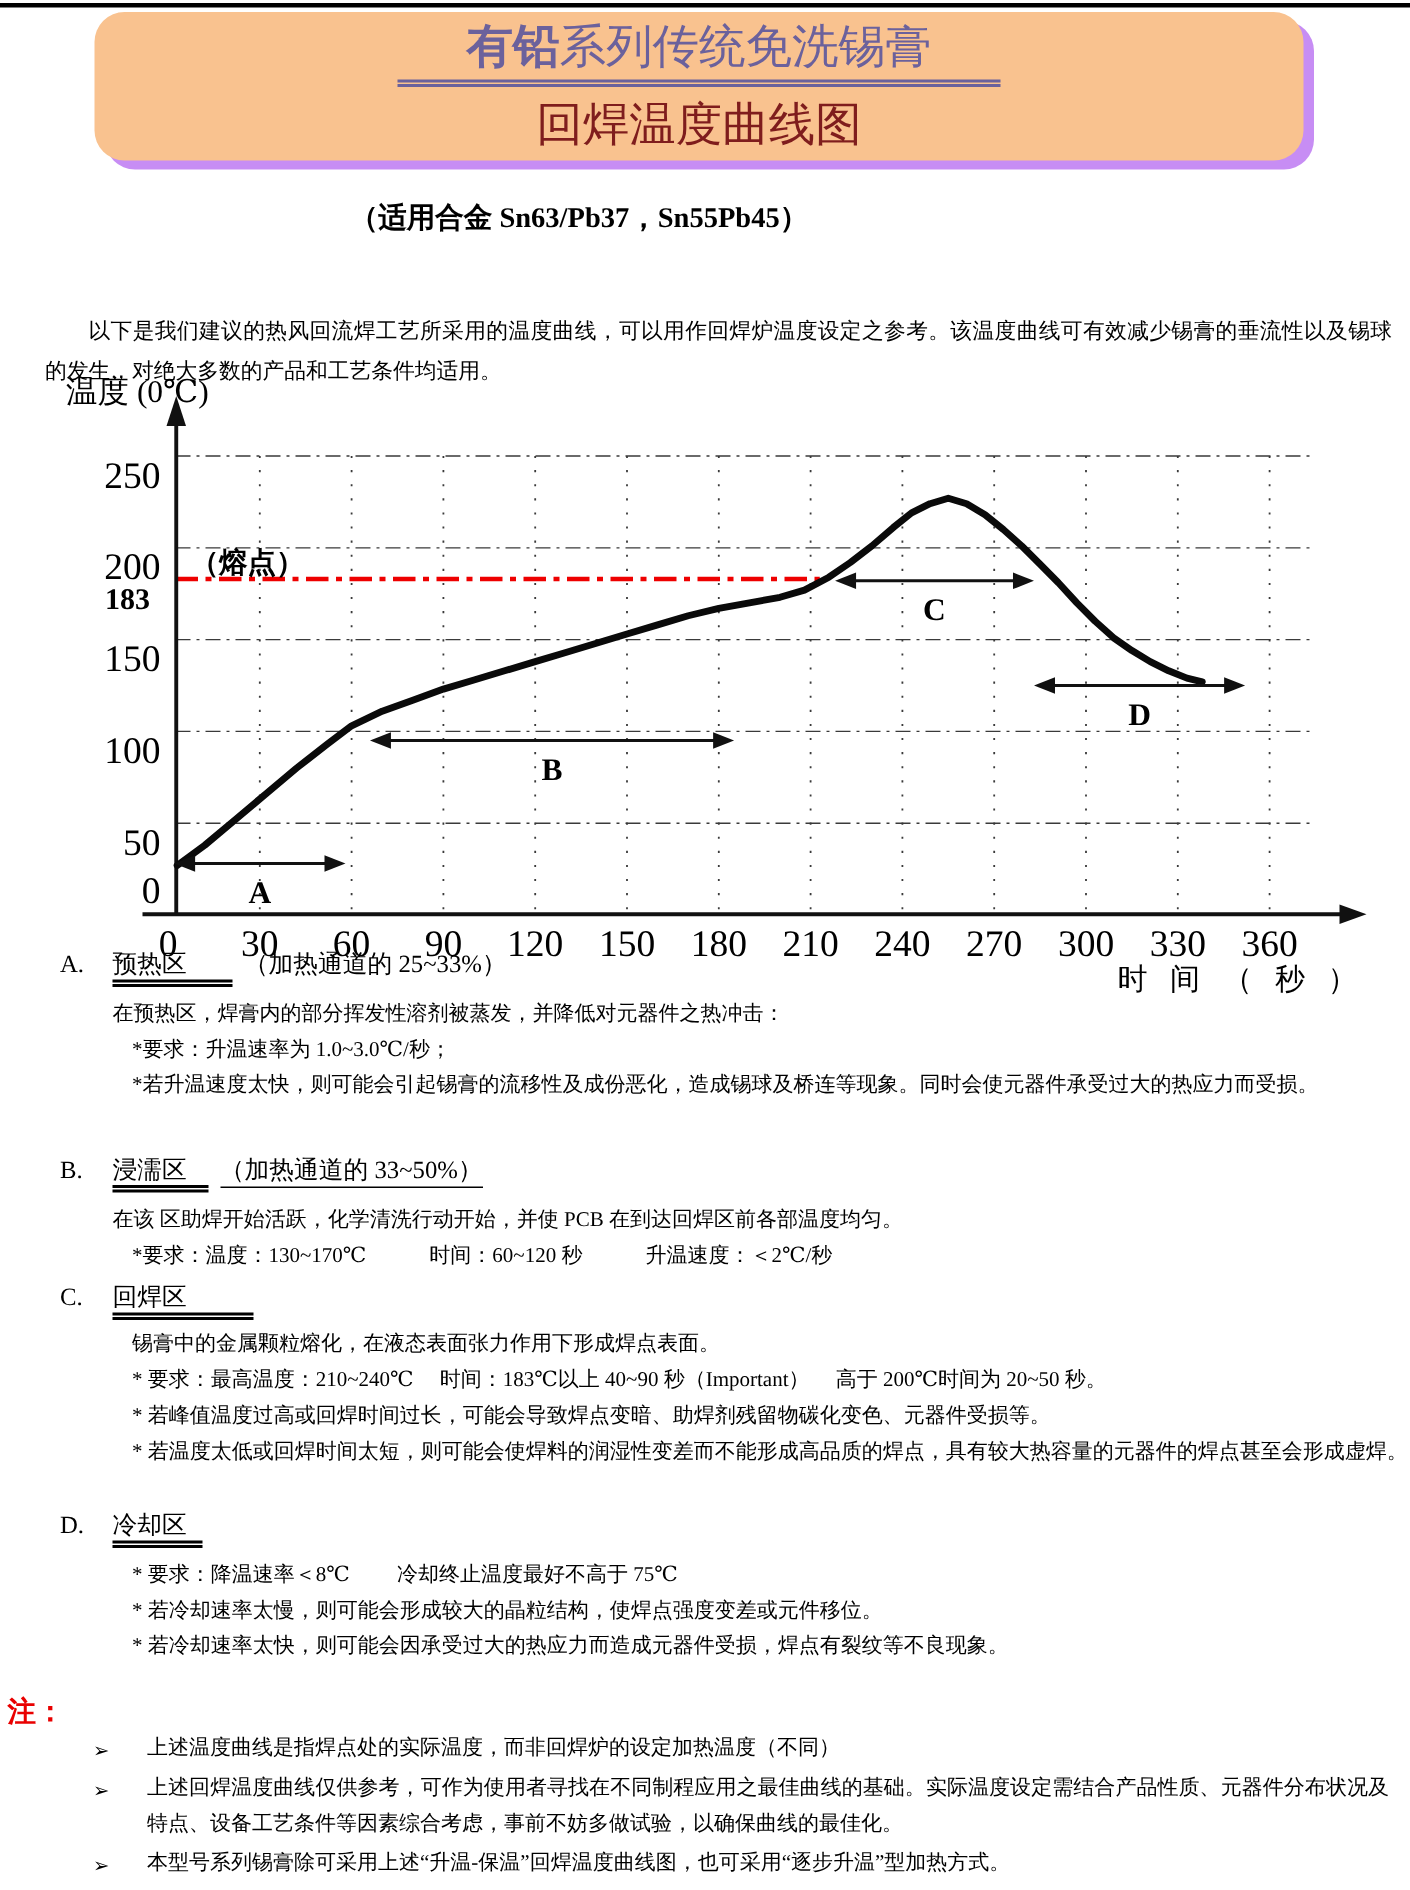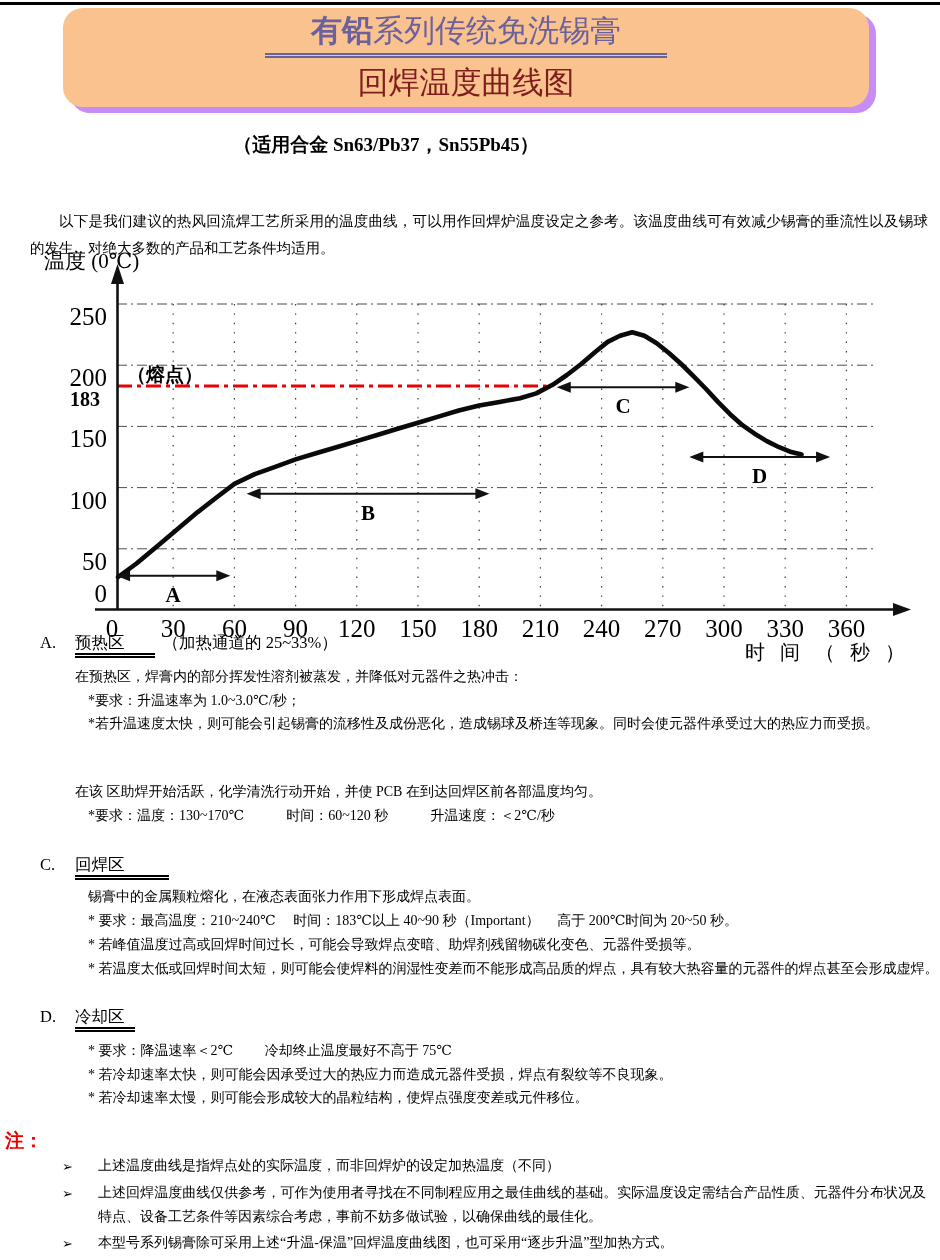--- a/index.html
+++ b/index.html
@@ -132,40 +132,41 @@
 
   <div class="section" id="sec-0">
       <div class="sec-head"><span class="letter">A.</span><span class="u2" style="padding-right: 30px;">预热区</span><span style="margin-left: 8px;">（加热通道的 25~33%）</span></div>
       <div class="sec-body">
         <div class="ind1">在预热区，焊膏内的部分挥发性溶剂被蒸发，并降低对元器件之热冲击：</div>
         <div class="ind2">*要求：升温速率为 1.0~3.0℃/秒；</div>
         <div class="ind2">*若升温速度太快，则可能会引起锡膏的流移性及成份恶化，造成锡球及桥连等现象。同时会使元器件承受过大的热应力而受损。</div>
       </div>
     </div>
   <div class="section" id="sec-1">
+      <div class="sec-head"><span class="letter">B.</span><span class="u2" style="padding-right: 14px;">浸濡区</span><span class="u1" style="margin-left: 8px;">（加热通道的 33~50%）</span></div>
       <div class="sec-body">
         <div class="ind1">在该 区助焊开始活跃，化学清洗行动开始，并使 PCB 在到达回焊区前各部温度均匀。</div>
         <div class="ind2">*要求：温度：130~170℃　　　时间：60~120 秒　　　升温速度：＜2℃/秒</div>
       </div>
     </div>
   <div class="section" id="sec-2">
       <div class="sec-head"><span class="letter">C.</span><span class="u2" style="padding-right: 44px;">回焊区</span></div>
       <div class="sec-body">
         <div class="ind2">锡膏中的金属颗粒熔化，在液态表面张力作用下形成焊点表面。</div>
         <div class="ind2">* 要求：最高温度：210~240℃　 时间：183℃以上 40~90 秒（Important）　 高于 200℃时间为 20~50 秒。</div>
         <div class="ind2">* 若峰值温度过高或回焊时间过长，可能会导致焊点变暗、助焊剂残留物碳化变色、元器件受损等。</div>
         <div class="ind2">* 若温度太低或回焊时间太短，则可能会使焊料的润湿性变差而不能形成高品质的焊点，具有较大热容量的元器件的焊点甚至会形成虚焊。</div>
       </div>
     </div>
   <div class="section" id="sec-3">
       <div class="sec-head"><span class="letter">D.</span><span class="u2" style="padding-right: 10px;">冷却区</span></div>
       <div class="sec-body">
-        <div class="ind2">* 要求：降温速率＜2℃　　 冷却终止温度最好不高于 75℃</div>
+        <div class="ind2">* 要求：降温速率＜8℃　　 冷却终止温度最好不高于 75℃</div>
+        <div class="ind2">* 若冷却速率太慢，则可能会形成较大的晶粒结构，使焊点强度变差或元件移位。</div>
         <div class="ind2">* 若冷却速率太快，则可能会因承受过大的热应力而造成元器件受损，焊点有裂纹等不良现象。</div>
-        <div class="ind2">* 若冷却速率太慢，则可能会形成较大的晶粒结构，使焊点强度变差或元件移位。</div>
       </div>
     </div>
 
   <div class="note-label">注：</div>
   <div class="notes" id="notes-list">
       <div class="note-item">
         <span class="note-glyph">➢</span>
         <span class="note-text">上述温度曲线是指焊点处的实际温度，而非回焊炉的设定加热温度（不同）</span>
       </div>
       <div class="note-item">

